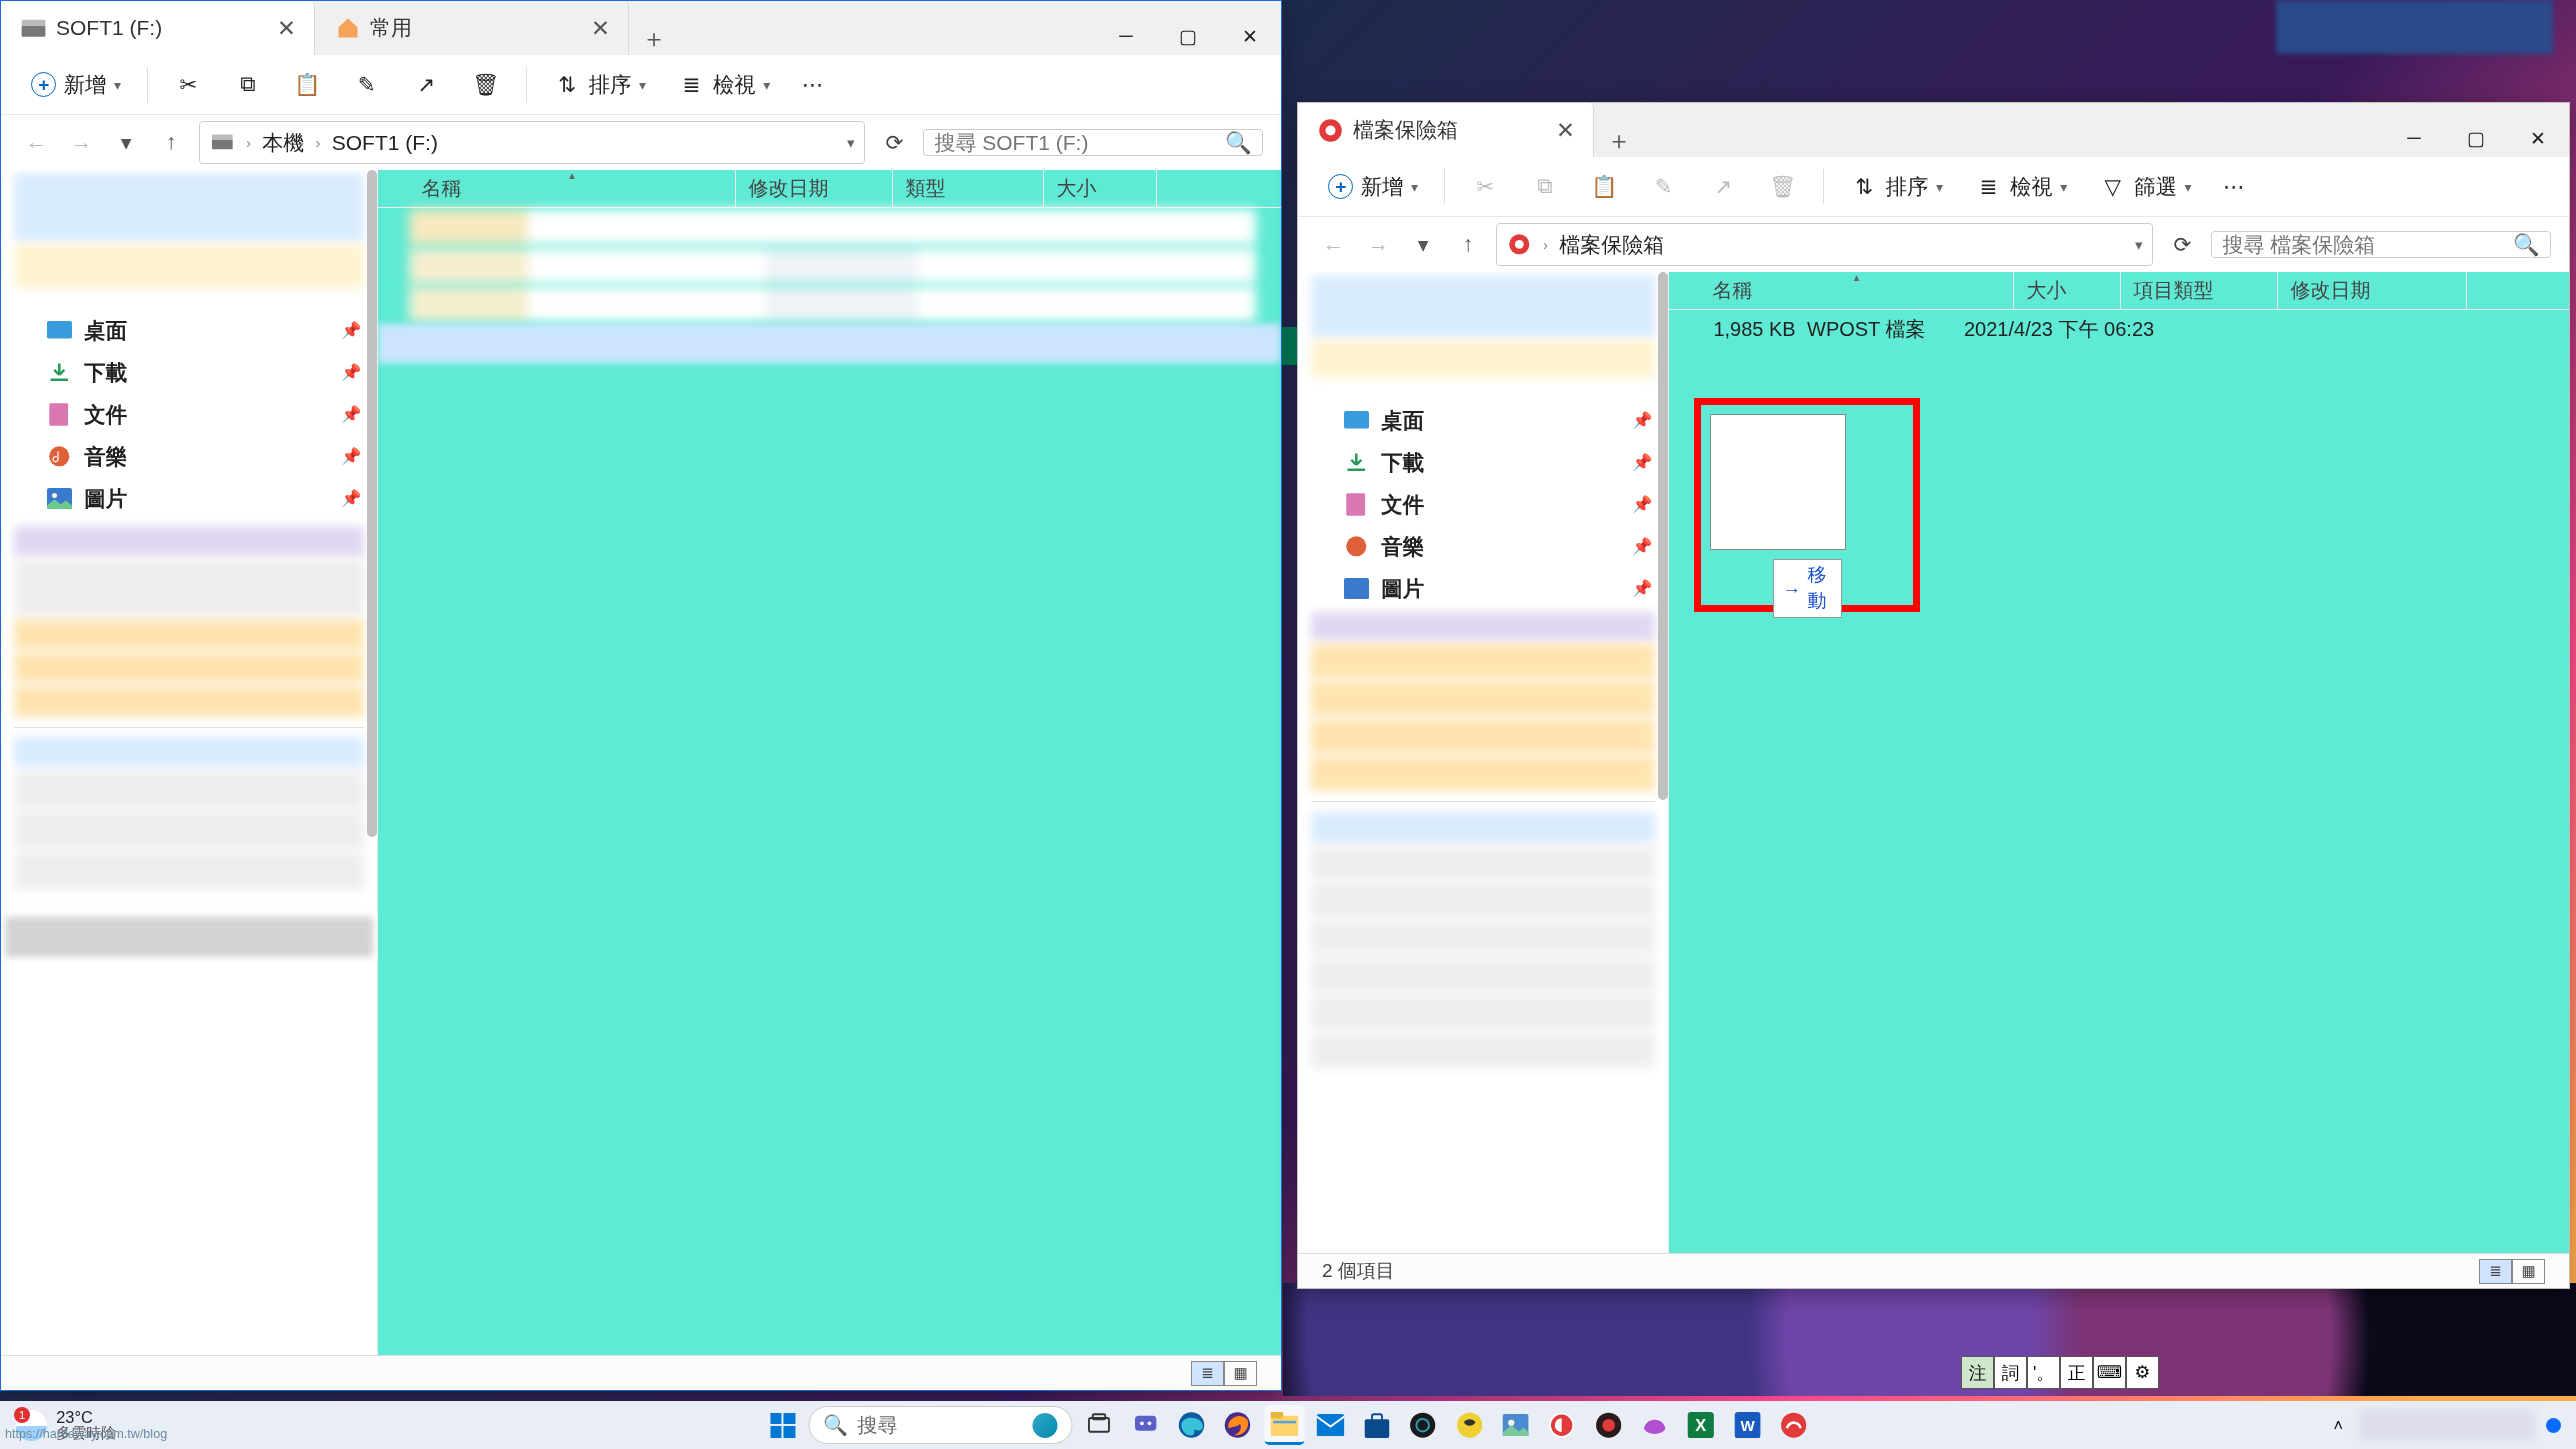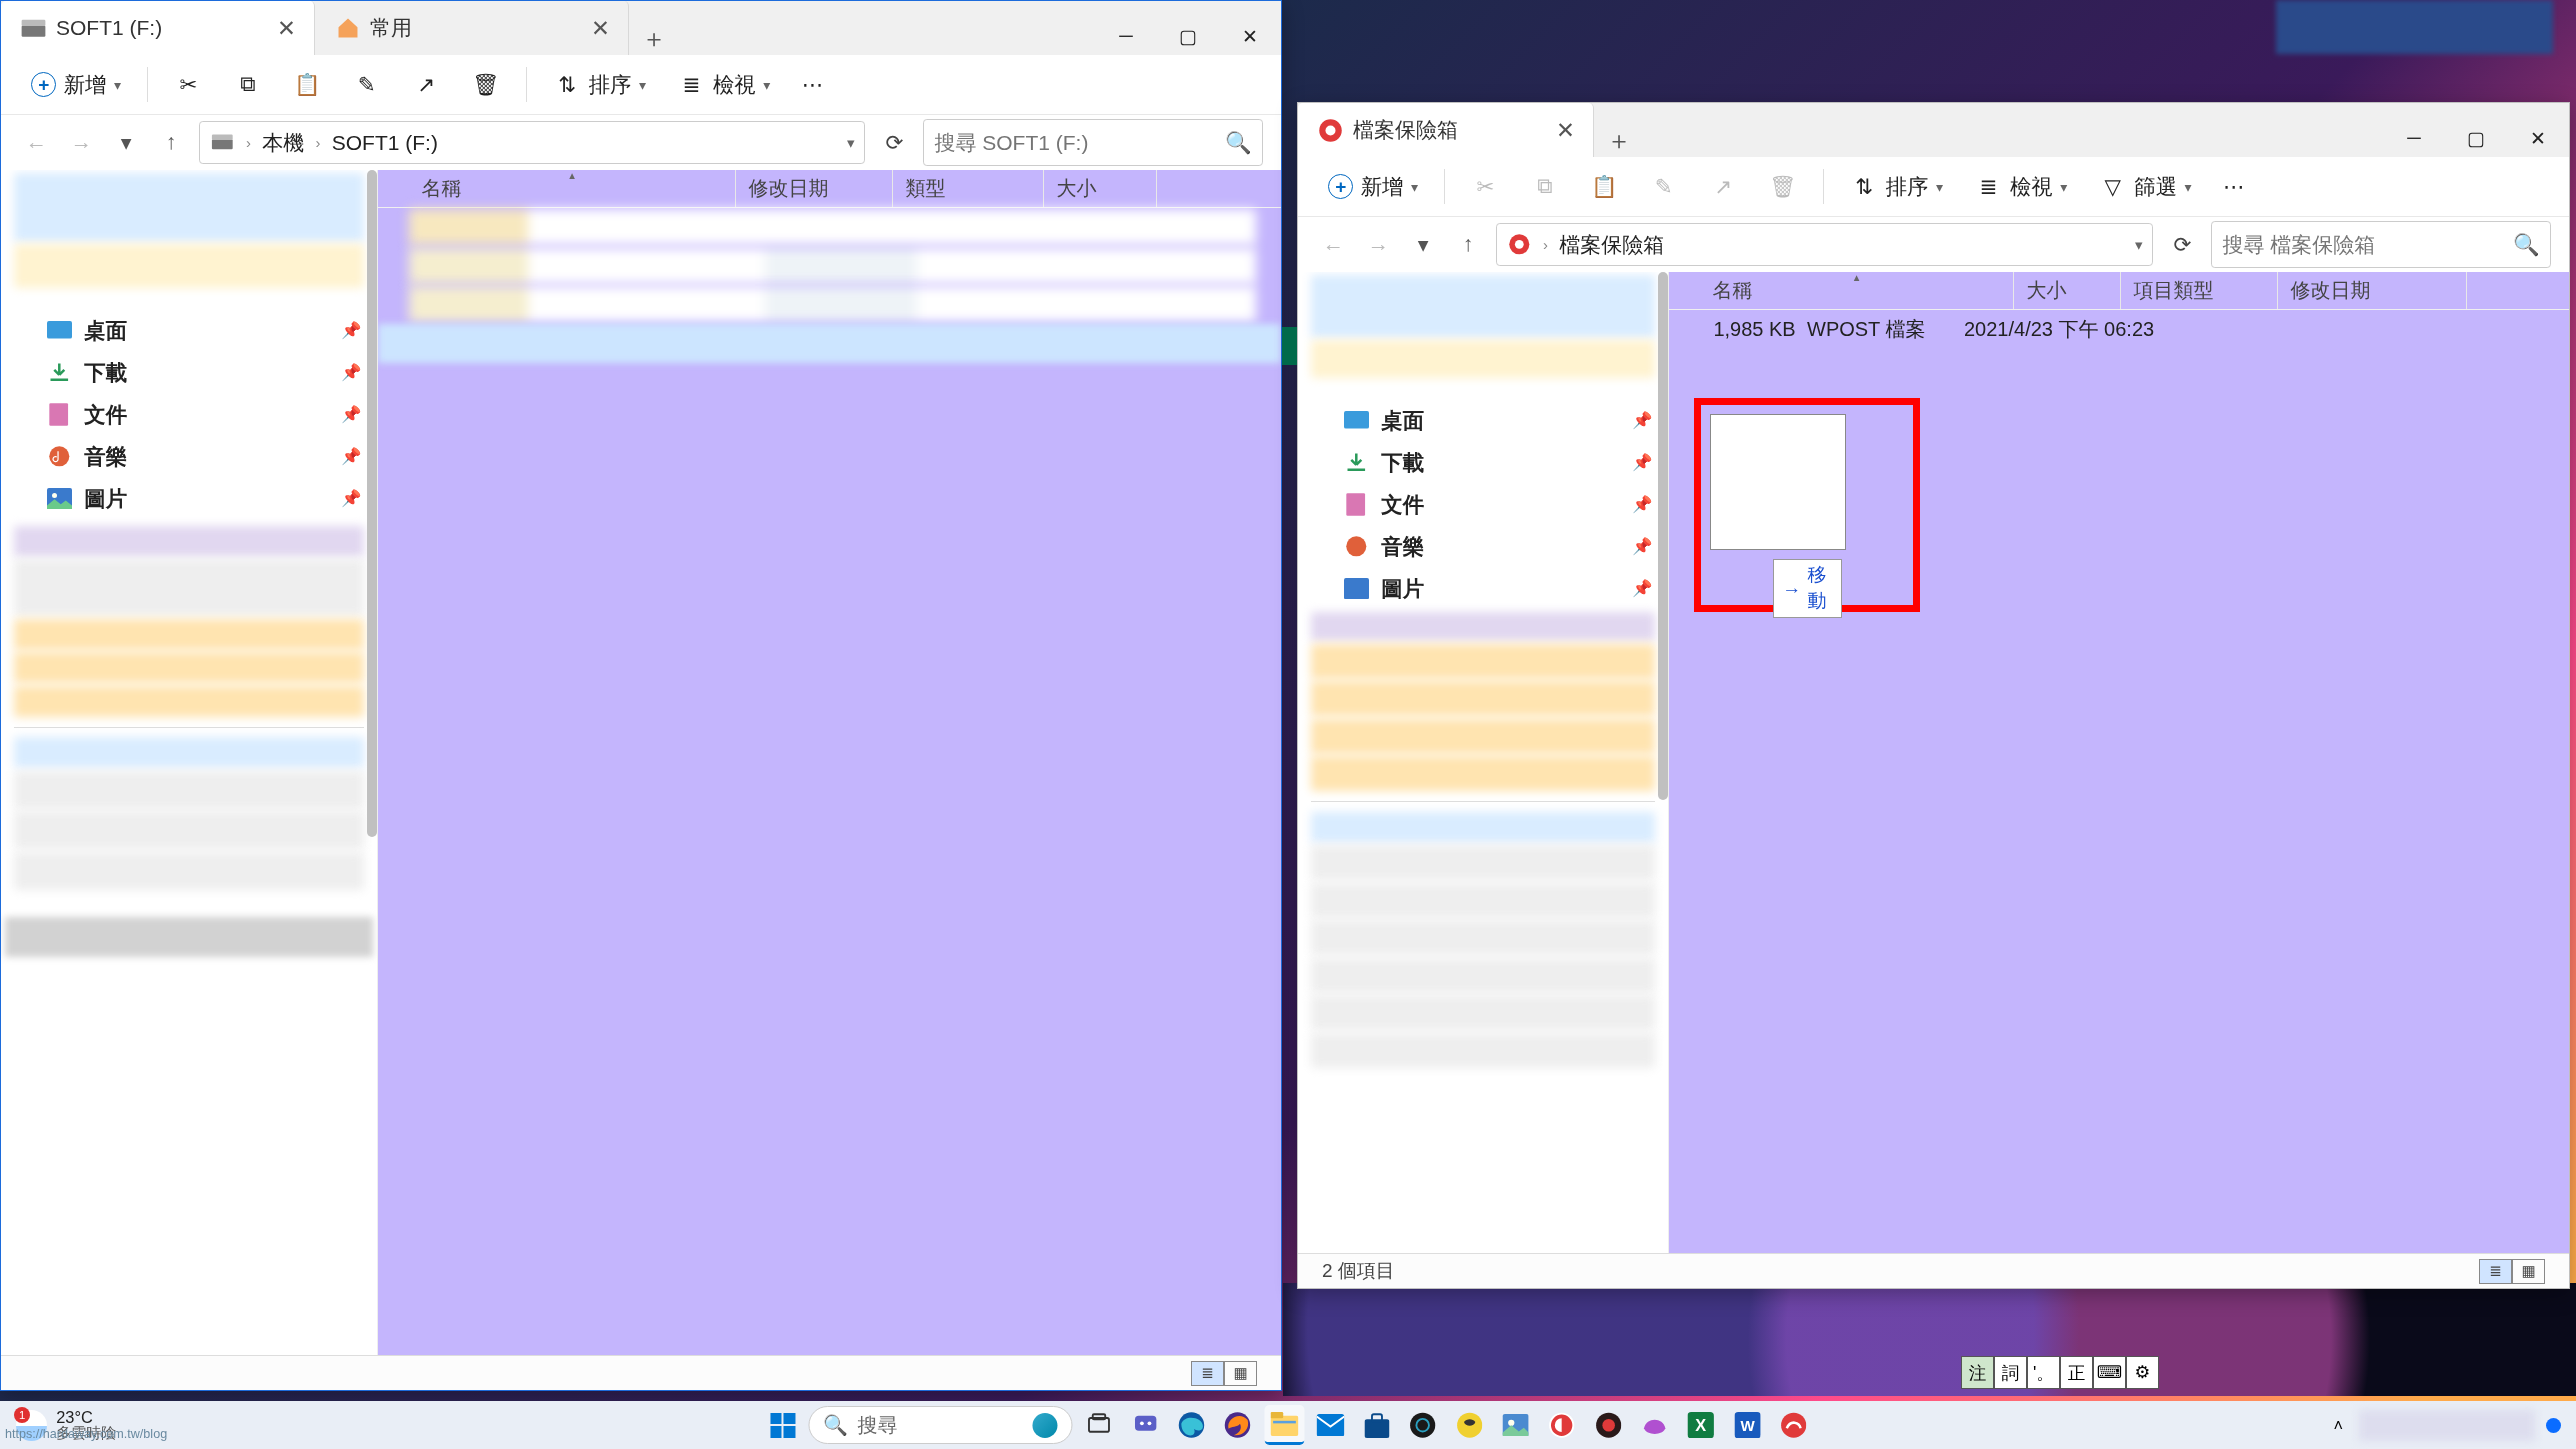--- a/index.html
+++ b/index.html
@@ -35,34 +35,34 @@
 
 .navbar { display:flex; align-items:center; height:55px; padding:0 17.6px; gap:10px; background:#fff; }
 .navbtn{width:35px;height:35px;display:flex;align-items:center;justify-content:center;color:#555;font-size:21.4px;border-radius:3.8px;}
 .navbtn.disabled{color:#bbb;}
 .addr { flex:1; display:flex; align-items:center; border:0.6px solid #ccc; border-radius:3.8px; height:43px; padding:0 10px; gap:7.5px;}
 .addr .crumb{font-size:21px;color:#222;}
 .addr .sep{font-size:15px;color:#888;margin:0 3.8px;}
 .addr .addricon{width:25px;height:25px;display:flex;align-items:center;justify-content:center;}
 .addr .addrchev{margin-left:auto;color:#666;font-size:15px;}
 .refresh{width:38px;height:38px;display:flex;align-items:center;justify-content:center;font-size:21.4px;color:#444;}
-.search { width:340px; display:flex; align-items:center; border:0.6px solid #ccc; border-radius:3.8px; height:47px; padding:0 10px;}
+.search { width:340px; display:flex; align-items:center; border:0.6px solid #ccc; border-radius:3.8px; height:27px; padding:0 10px;}
 .search input{flex:1;border:none;outline:none;font-size:21px;color:#666;background:transparent;}
 .search .sicon{color:#555;font-size:21.4px;}
 
 .body { flex:1; display:flex; overflow:hidden;}
 .nav { width:377px; background:#fff; overflow:auto; position:relative; border-right:0.6px solid #eee;}
 .navitem { display:flex; align-items:center; height:42px; padding:0 15px 0 44px; font-size:21.4px; color:#222; position:relative;font-weight:bold;}
 .navitem .pin{margin-left:auto;color:#888;font-size:16.4px;}
 .navitem .nicon{width:28px;height:28px;margin-right:11.3px;display:flex;align-items:center;justify-content:center;}
 .navblur{height:35px;margin:2.5px 12.6px;border-radius:2.5px;filter:blur(5px);}
 .navsep{height:0.6px;background:#ddd;margin:10px 12.6px;}
 .scrollthumb{position:absolute;right:0;width:10px;background:#c0c0c0;border-radius:5px;}
 
-.content { flex:1; display:flex; flex-direction:column; background:#c4b5fd; overflow:hidden;}
+.content { flex:1; display:flex; flex-direction:column; background:#5eead4; overflow:hidden;}
 .colheads { display:flex; height:38px; align-items:center; padding:0 0 0 31px; border-bottom:0.6px solid #f0f0f0;}
 .colheads > div{font-size:20px;color:#444;padding:0 12.6px;position:relative; border-right:0.6px solid #e8e8e8; height:100%; display:flex; align-items:center;}
 .colheads .sortarrow{position:absolute;left:50%;top:-1.3px;transform:translateX(-50%);color:#666;font-size:11.3px;}
 .filerow{display:flex;align-items:center;height:39px;padding:0 0 0 31px;font-size:21px;color:#222;}
 .filerow.sel{background:#cce5ff;}
 .filerow .ficon{width:28px;height:28px;margin-right:10px;display:flex;align-items:center;justify-content:center;}
 .blurrow{height:36px;margin:1.3px 25px 1.3px 31px;background:linear-gradient(90deg,#f5eecf 0 14%,#fff 14% 42%,#eef3f7 42% 60%,#fff 60%);filter:blur(5.7px);}
 .blurrow.b2{background:linear-gradient(90deg,#f7e8bf 0 14%,#fff 14%);}
 
 .statusbar{height:35px;display:flex;align-items:center;padding:0 24px;font-size:19px;color:#444;border-top:0.6px solid #ddd;background:#fcfcfc;}

